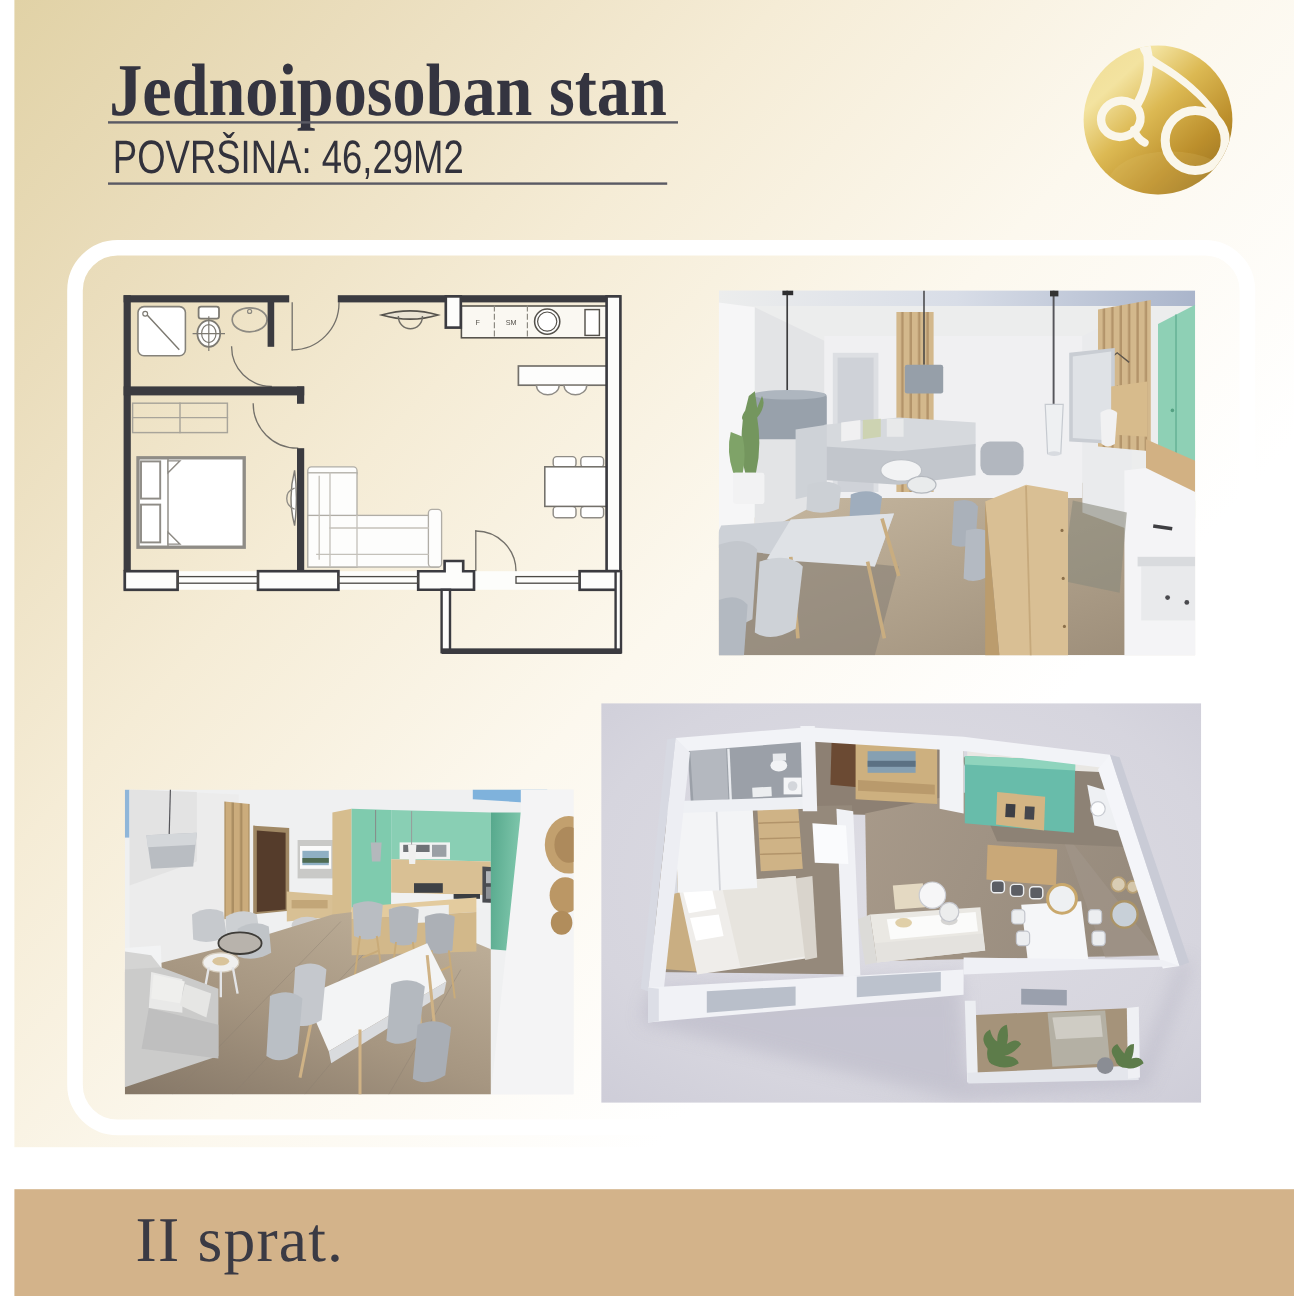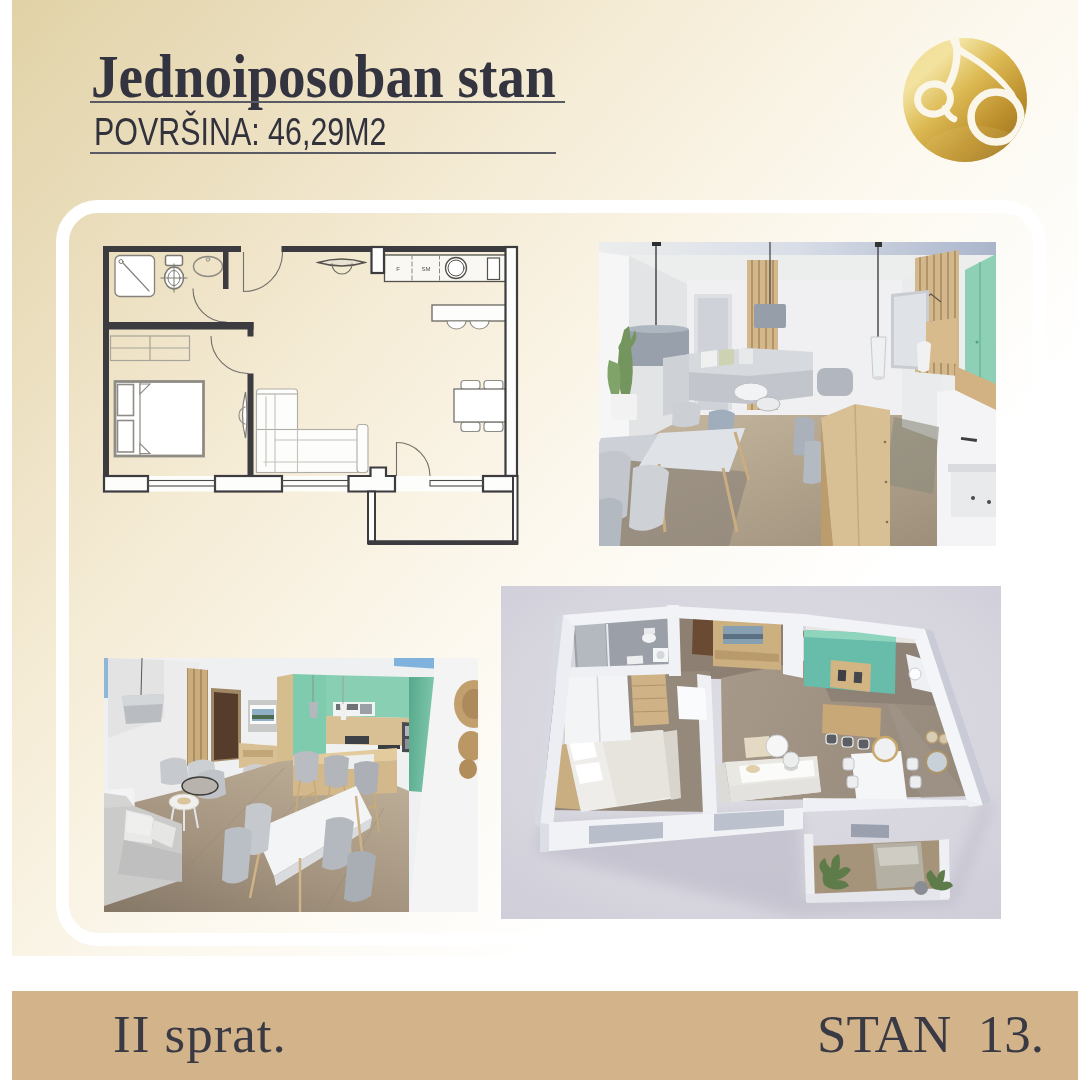--- a/index.html
+++ b/index.html
@@ -618,14 +618,13 @@
       <path d="M322,288 q-8,-10 2,-16 q2,8 6,10 q0,-12 8,-14 q2,10 0,16 q8,-6 12,0 q-6,8 -14,10 q10,0 12,6 q-10,6 -20,2 q-8,-2 -6,-14 Z"></path>
       <path d="M428,296 q-6,-8 2,-12 q4,6 6,8 q2,-8 8,-8 q0,8 -2,12 q8,-2 10,4 q-8,6 -14,4 q-8,0 -10,-8 Z"></path>
     </g>
     <circle cx="420" cy="302" r="7" fill="#8a8d94"></circle>
   </svg>
 
   <div class="abs" style="left:0;top:991px;width:1078px;height:89px;background:#d3b38a;"></div>
 
   <div class="abs" style="left:85px;top:1008px;font-family:'Liberation Serif',serif;font-size:53px;color:#3a3a44;letter-spacing:1px;line-height:1;margin-left:16px;">II sprat.</div>
 
-  <div class="abs" style="left:805px;top:1008px;font-family:'Liberation Serif',serif;font-size:53px;color:#3a3a44;line-height:1;">STAN&nbsp; 13.</div>
 </div>
 
 </body></html>

